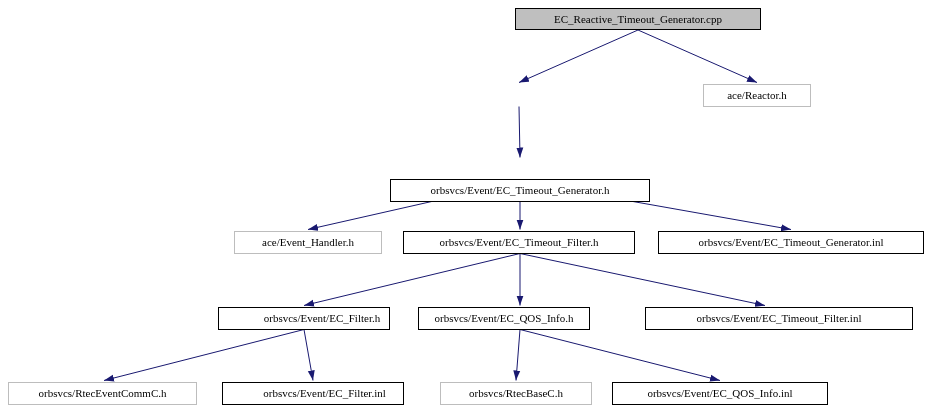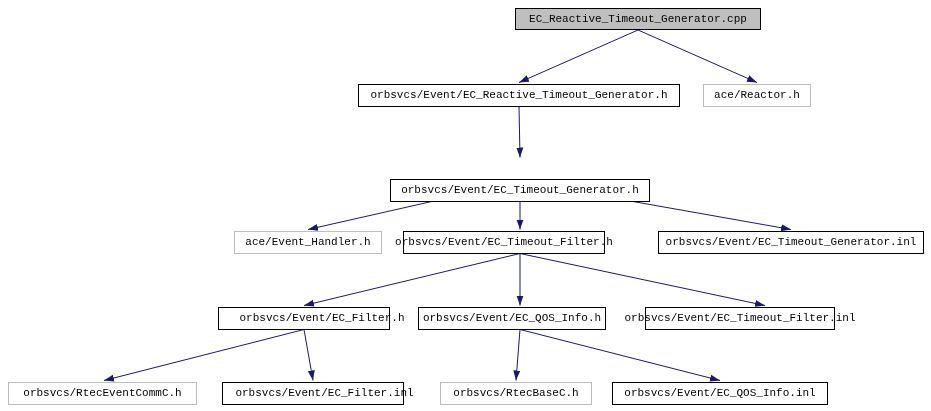--- a/index.html
+++ b/index.html
@@ -4,21 +4,21 @@
 <style>
   html, body {
     margin: 0;
     padding: 0;
     background: #ffffff;
   }
   #graph {
     position: relative;
     width: 931px;
     height: 411px;
-    font-family: Liberation Mono, monospace;
+    font-family: Liberation Serif, serif;
     overflow: hidden;
   }
   #edges {
     position: absolute;
     left: 0;
     top: 0;
     width: 931px;
     height: 411px;
   }
   #edges line {
@@ -68,26 +68,25 @@
       <line x1="520" y1="253.5" x2="304" y2="305.5" stroke="#191970" marker-end="url(#arrow)"></line>
       <line x1="520" y1="253.5" x2="520" y2="305.5" stroke="#191970" marker-end="url(#arrow)"></line>
       <line x1="520" y1="253.5" x2="765" y2="305.5" stroke="#191970" marker-end="url(#arrow)"></line>
       <line x1="304" y1="329.5" x2="104" y2="380.5" stroke="#191970" marker-end="url(#arrow)"></line>
       <line x1="304" y1="329.5" x2="313" y2="380.5" stroke="#191970" marker-end="url(#arrow)"></line>
       <line x1="520" y1="329.5" x2="516" y2="380.5" stroke="#191970" marker-end="url(#arrow)"></line>
       <line x1="520" y1="329.5" x2="720" y2="380.5" stroke="#191970" marker-end="url(#arrow)"></line>
     </svg>
 
 <div class="node root" title="EC_Reactive_Timeout_Generator.cpp" style="left: 515px; top: 8px; width: 246px; height: 22px;">EC_Reactive_Timeout_Generator.cpp</div>
-    <div class="node internal" title="orbsvcs/Event/EC_Reactive_Timeout_Generator.h" style="left: 358px; top: 83.5px; width: 322px; height: 23px;">orbsvcs/Event/EC_Reactive_Timeout_Generator.h</div>
     <div class="node external" title="ace/Reactor.h" style="left: 703px; top: 83.5px; width: 108px; height: 23px;">ace/Reactor.h</div>
     <div class="node internal" title="orbsvcs/Event/EC_Timeout_Generator.h" style="left: 390px; top: 158.5px; width: 260px; height: 23px; margin-top: 20px;">orbsvcs/Event/EC_Timeout_Generator.h</div>
     <div class="node external" title="ace/Event_Handler.h" style="left: 234px; top: 230.5px; width: 148px; height: 23px;">ace/Event_Handler.h</div>
-    <div class="node internal" title="orbsvcs/Event/EC_Timeout_Filter.h" style="left: 403px; top: 230.5px; width: 202px; height: 23px;">orbsvcs/Event/EC_Timeout_Filter.h</div>
+    <div class="node internal" title="orbsvcs/Event/EC_Timeout_Filter.h" style="left: 403px; top: 230.5px; width: 232px; height: 23px;">orbsvcs/Event/EC_Timeout_Filter.h</div>
     <div class="node internal" title="orbsvcs/Event/EC_Timeout_Generator.inl" style="left: 658px; top: 230.5px; width: 266px; height: 23px;">orbsvcs/Event/EC_Timeout_Generator.inl</div>
     <div class="node internal" title="orbsvcs/Event/EC_Filter.h" style="left: 218px; top: 306.5px; width: 172px; height: 23px; padding-left: 36px;">orbsvcs/Event/EC_Filter.h</div>
-    <div class="node internal" title="orbsvcs/Event/EC_QOS_Info.h" style="left: 418px; top: 306.5px; width: 188px; height: 23px;">orbsvcs/Event/EC_QOS_Info.h</div>
-    <div class="node internal" title="orbsvcs/Event/EC_Timeout_Filter.inl" style="left: 645px; top: 306.5px; width: 190px; height: 23px;">orbsvcs/Event/EC_Timeout_Filter.inl</div>
+    <div class="node internal" title="orbsvcs/Event/EC_QOS_Info.h" style="left: 418px; top: 306.5px; width: 172px; height: 23px;">orbsvcs/Event/EC_QOS_Info.h</div>
+    <div class="node internal" title="orbsvcs/Event/EC_Timeout_Filter.inl" style="left: 645px; top: 306.5px; width: 268px; height: 23px;">orbsvcs/Event/EC_Timeout_Filter.inl</div>
     <div class="node external" title="orbsvcs/RtecEventCommC.h" style="left: 8px; top: 381.5px; width: 189px; height: 23px;">orbsvcs/RtecEventCommC.h</div>
     <div class="node internal" title="orbsvcs/Event/EC_Filter.inl" style="left: 222px; top: 381.5px; width: 182px; height: 23px; padding-left: 23px;">orbsvcs/Event/EC_Filter.inl</div>
     <div class="node external" title="orbsvcs/RtecBaseC.h" style="left: 440px; top: 381.5px; width: 152px; height: 23px;">orbsvcs/RtecBaseC.h</div>
     <div class="node internal" title="orbsvcs/Event/EC_QOS_Info.inl" style="left: 612px; top: 381.5px; width: 216px; height: 23px;">orbsvcs/Event/EC_QOS_Info.inl</div>
   </div>
 
 </body></html>

